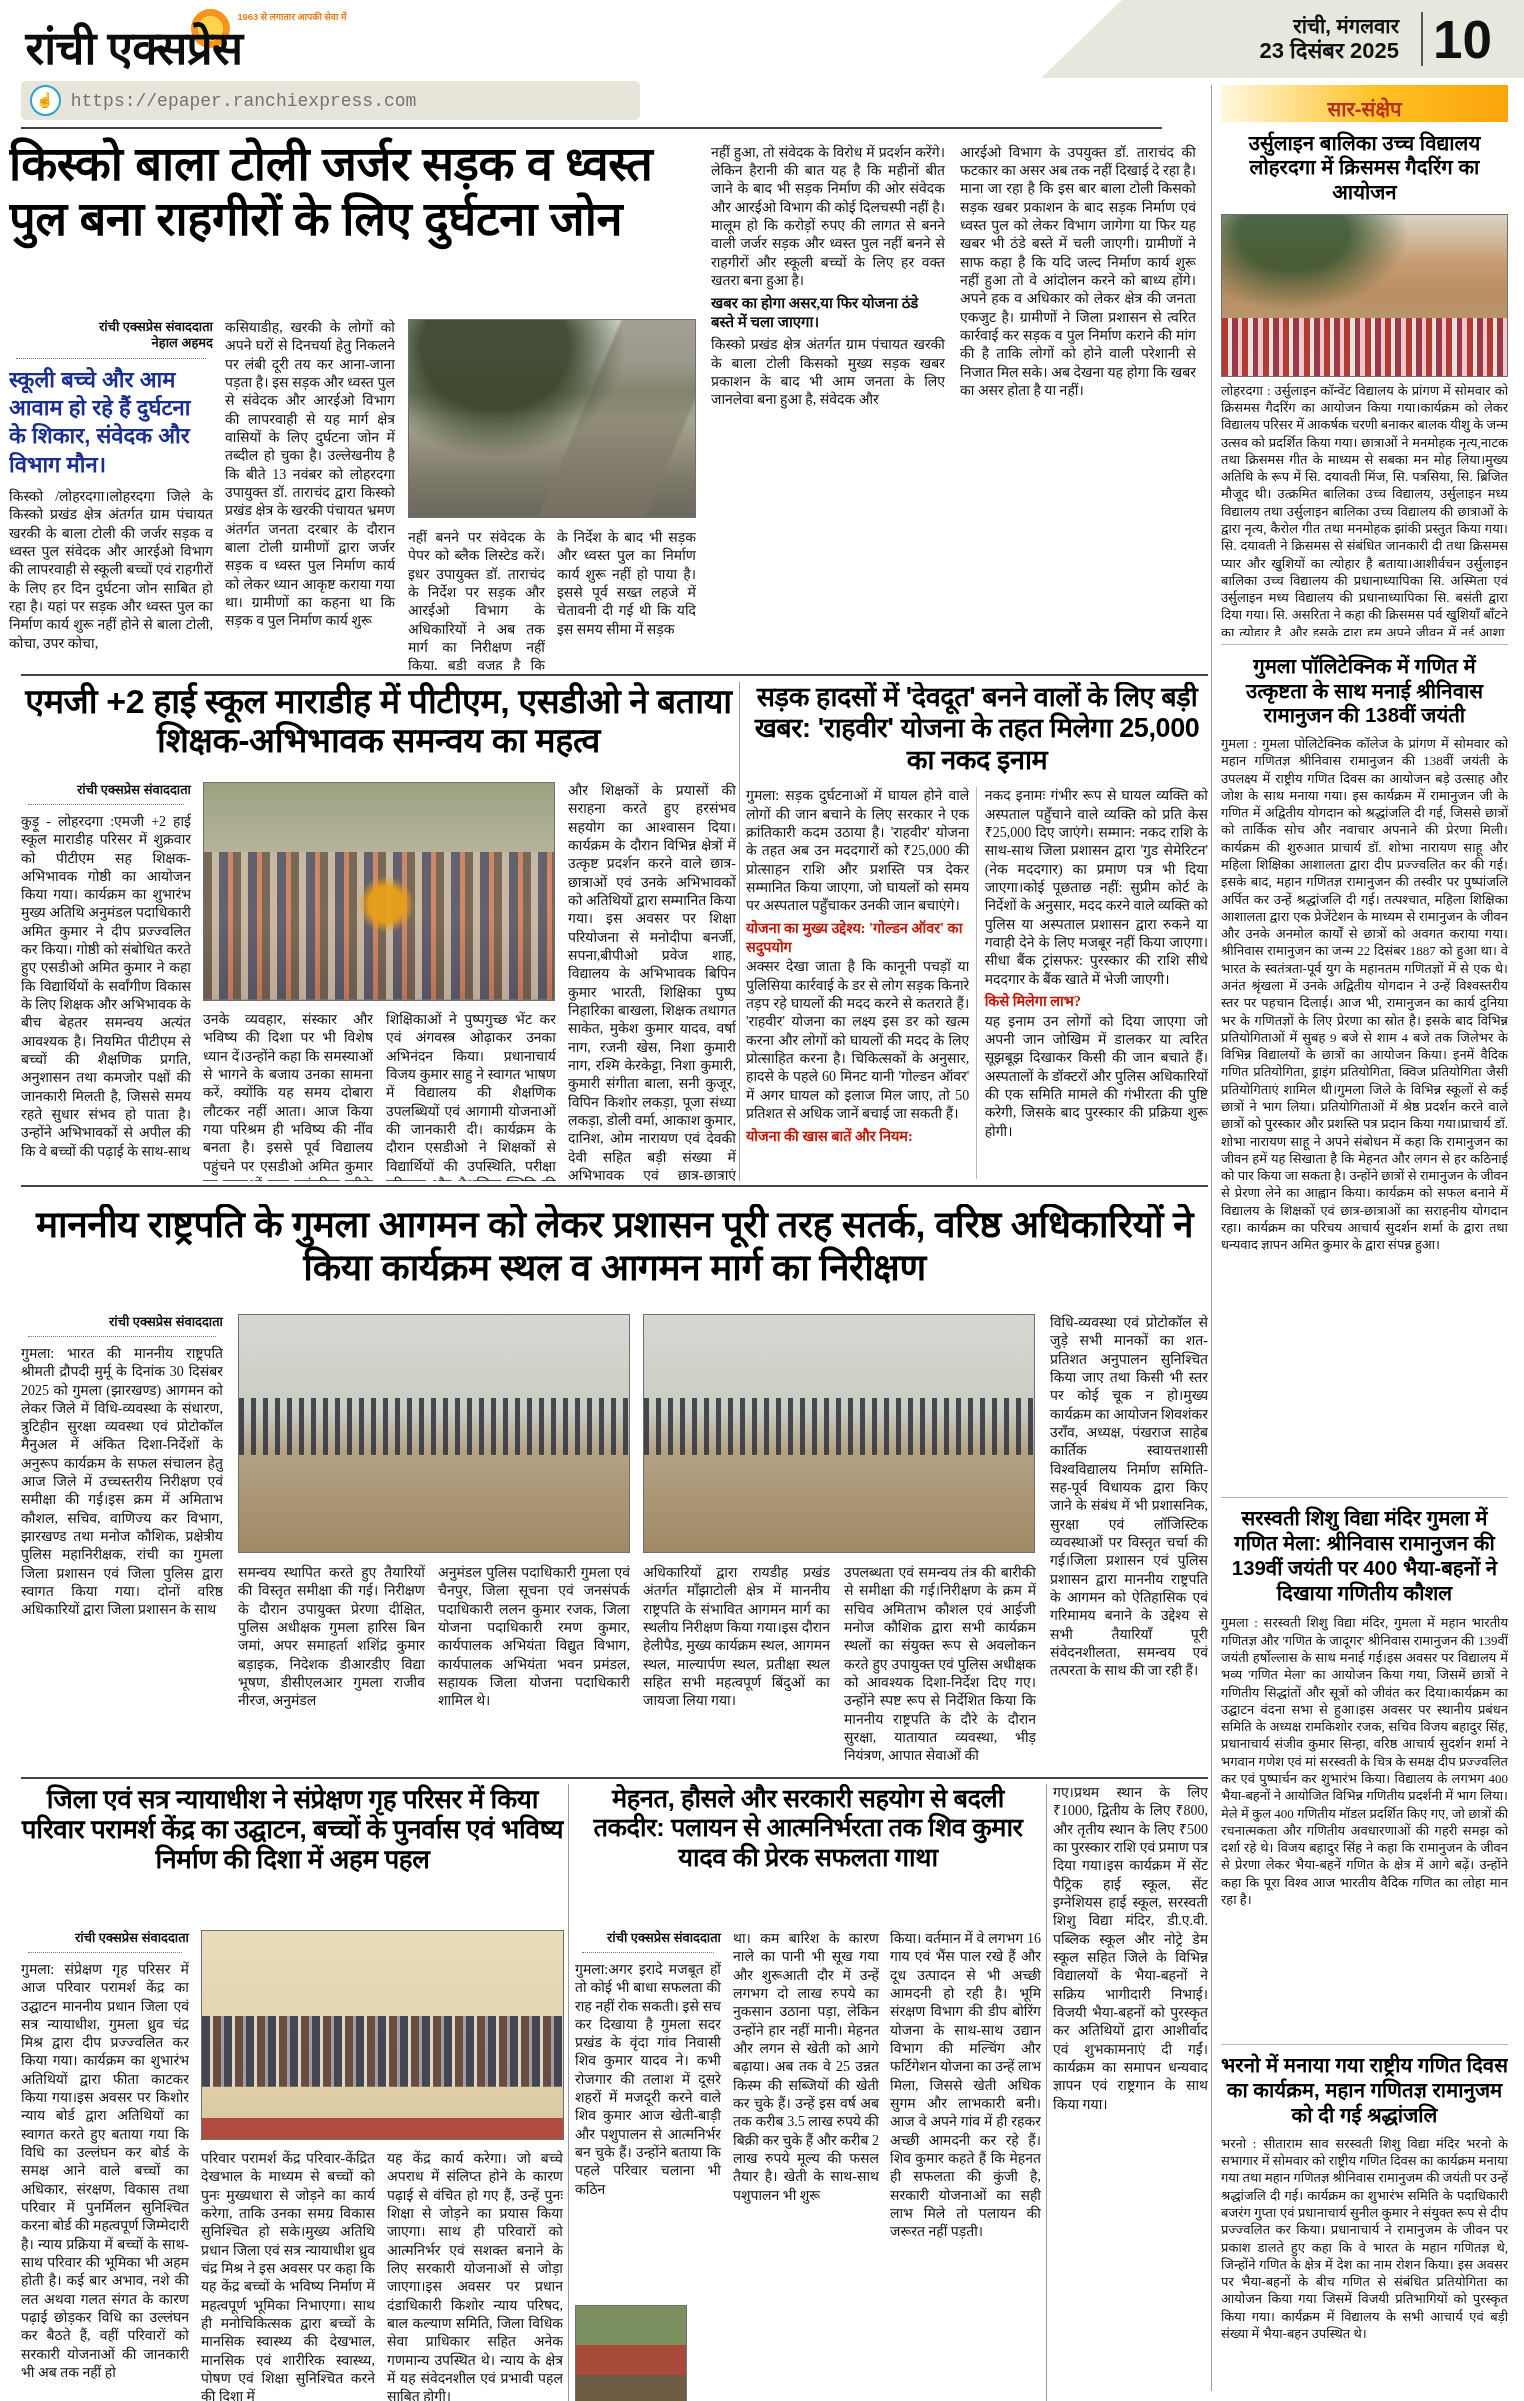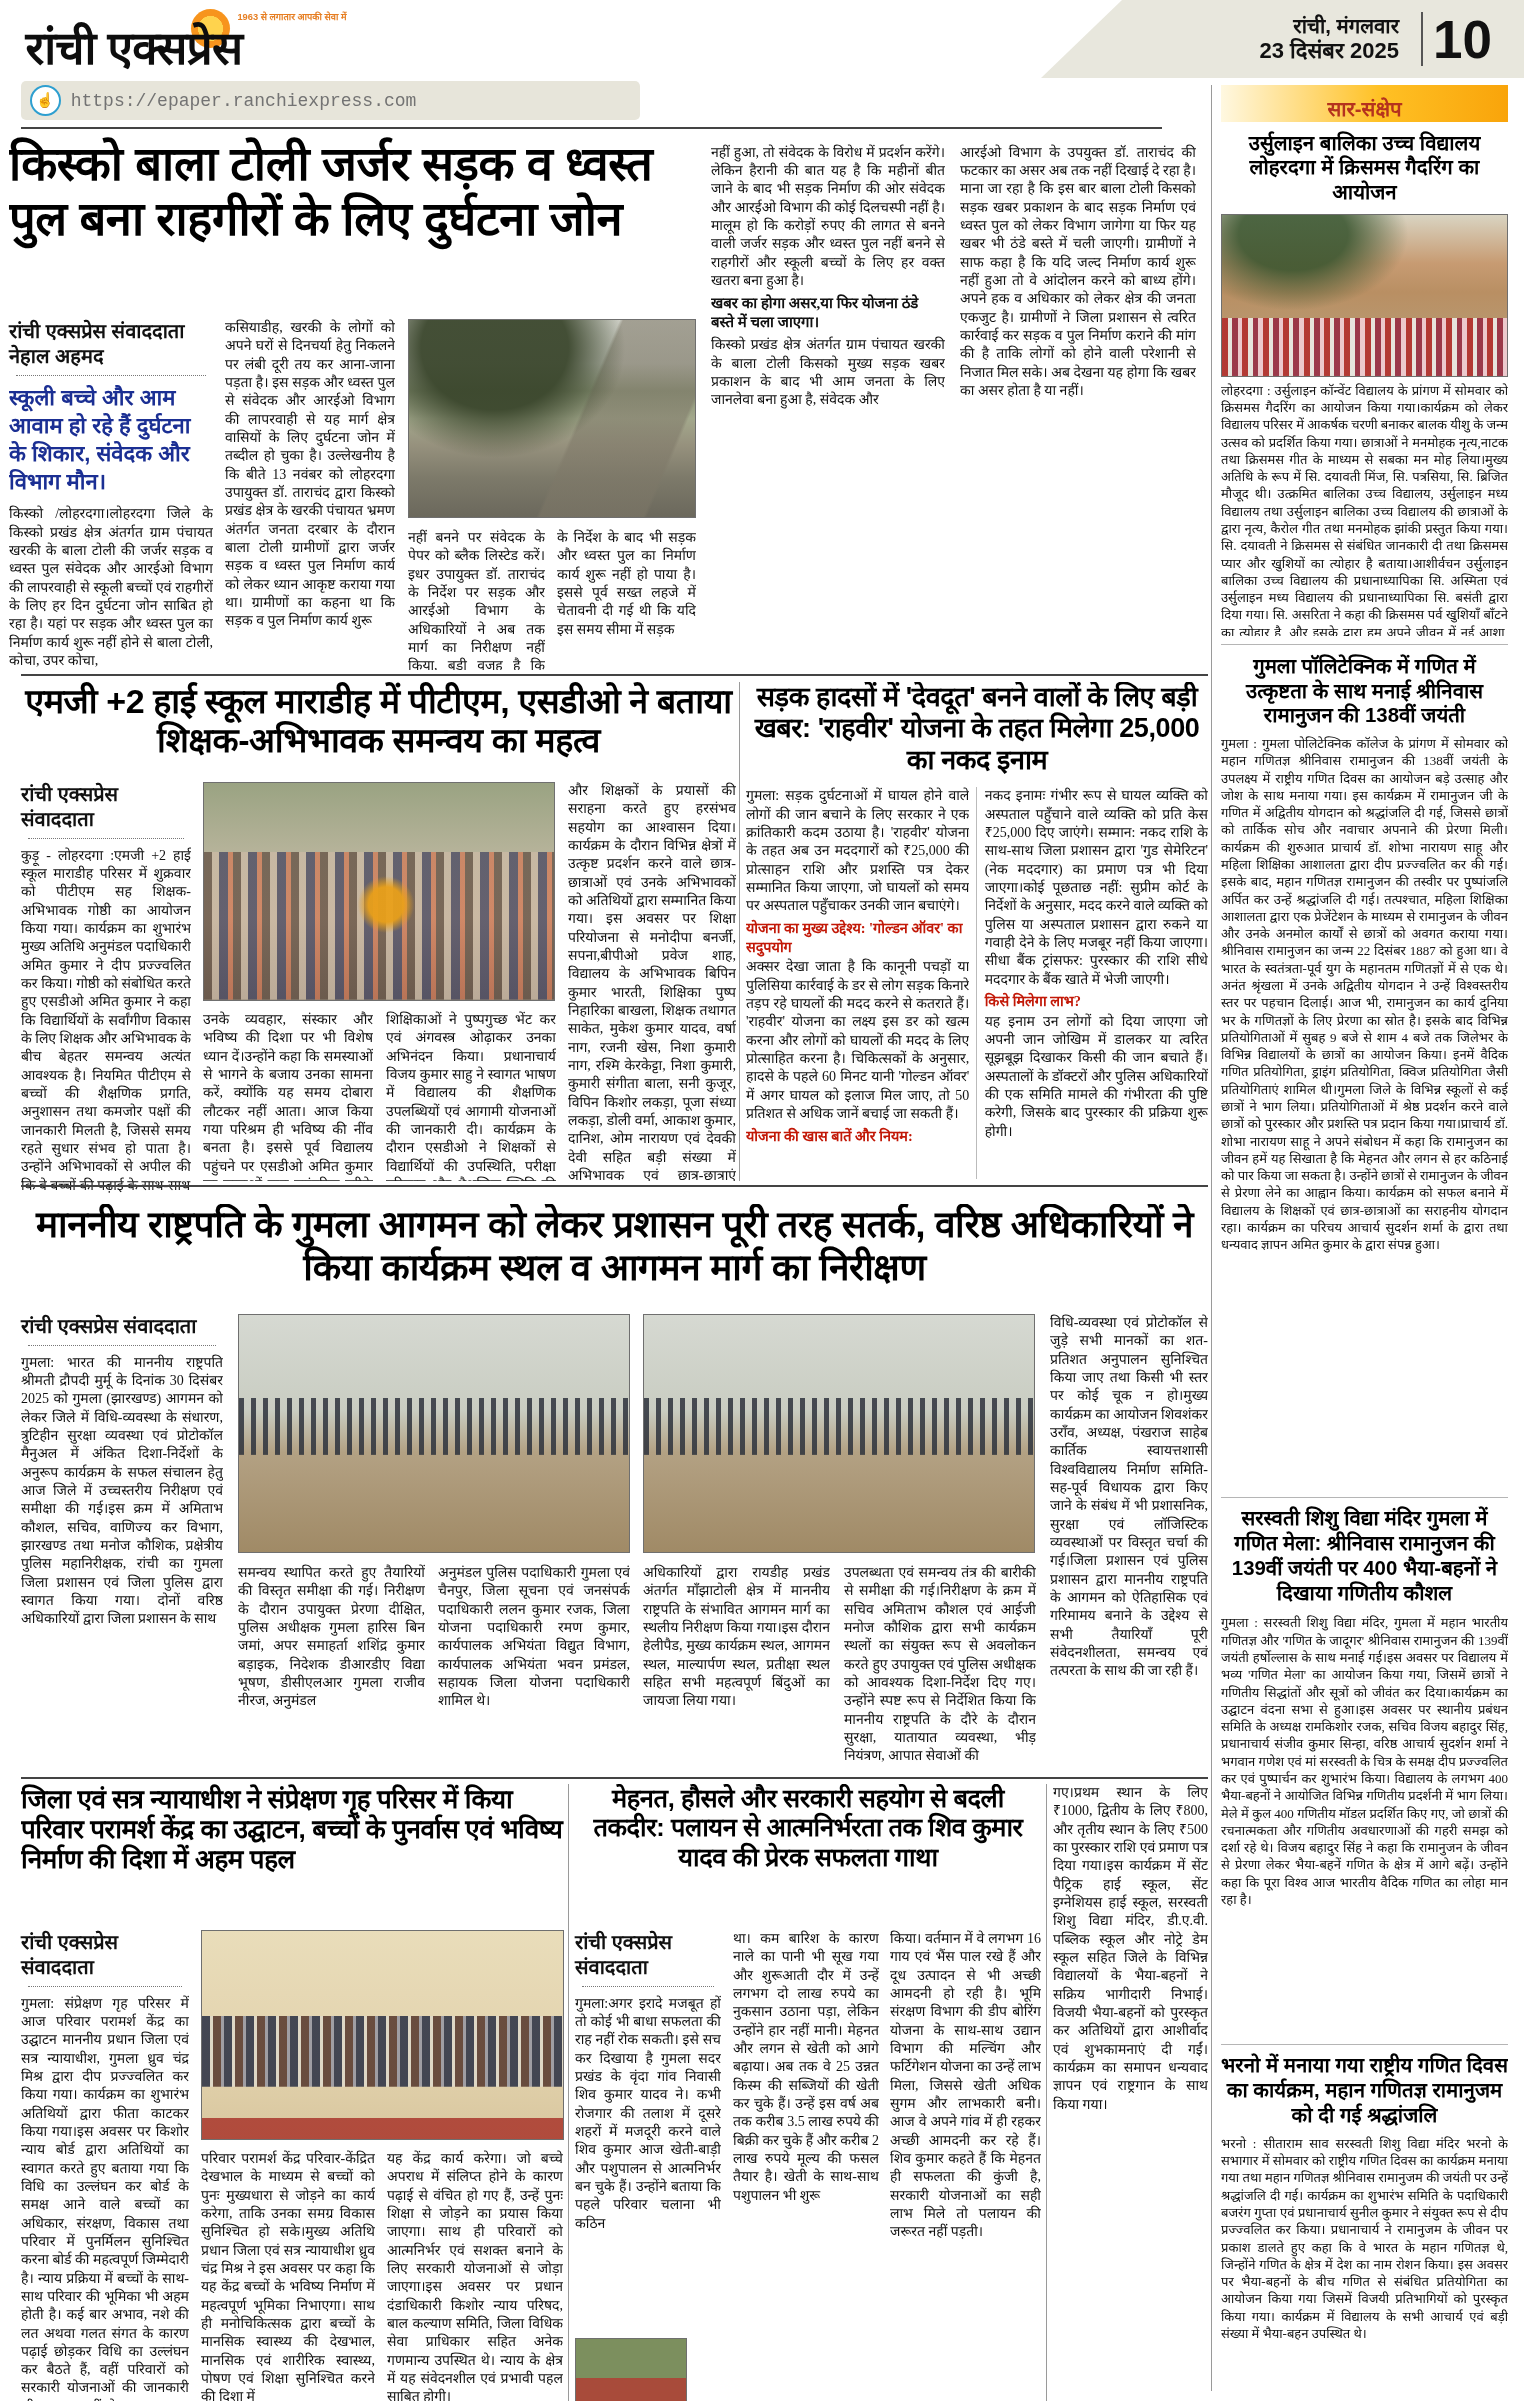--- a/index.html
+++ b/index.html
@@ -3,21 +3,21 @@
 <meta charset="utf-8">
 <style>
   html,body{margin:0;padding:0;background:#fff;}
   body{width:1525px;height:2401px;position:relative;font-family:"Liberation Serif",serif;color:#111;overflow:hidden;}
   .abs{position:absolute;box-sizing:border-box;}
   .sans{font-family:"Liberation Sans",sans-serif;}
   .mono{font-family:"Liberation Mono",monospace;}
   .hl{font-family:"Liberation Sans",sans-serif;font-weight:700;color:#000;line-height:1.16;letter-spacing:-0.4px;}
   .body-txt{font-size:14px;line-height:1.31;text-align:justify;overflow:hidden;}
   .sb-txt{font-size:13px;line-height:1.33;text-align:justify;overflow:hidden;}
-  .byline{font-family:"Liberation Sans",sans-serif;font-weight:700;font-size:20px;text-align:left;line-height:1.25;}
+  .byline{font-family:"Liberation Sans",sans-serif;font-weight:700;font-size:13px;text-align:right;line-height:1.25;}
   .byrule{border-bottom:1.7px dotted #777;margin:6px 6.8px 7.6px 6.8px;}
   .deck{font-family:"Liberation Sans",sans-serif;font-weight:700;font-size:22px;line-height:1.28;color:#1b2f93;}
   .redsub{color:#c21807;font-weight:700;font-size:14.4px;line-height:1.3;margin:3.4px 0 1.7px 0;}
   .boldsub{font-weight:700;font-size:15px;line-height:1.3;margin:3.4px 0;}
   .hline{background:#444;height:1.7px;}
   .vline{background:#9a9a9a;width:0.8px;}
   .photo{border:0.8px solid #6f6f6f;}
   .ph-road{background:
     radial-gradient(ellipse at 30% 14%, rgba(56,68,42,.92) 0 26%, rgba(56,68,42,0) 46%),
     linear-gradient(113deg, rgba(0,0,0,0) 57%, rgba(126,120,104,.55) 58%, rgba(126,120,104,.55) 86%, rgba(0,0,0,0) 87%),
@@ -132,21 +132,21 @@
   <div class="abs body-txt" style="left:217px;top:360px;width:187px;height:220px;">समन्वय स्थापित करते हुए तैयारियों की विस्तृत समीक्षा की गई। निरीक्षण के दौरान उपायुक्त प्रेरणा दीक्षित, पुलिस अधीक्षक गुमला हारिस बिन जमां, अपर समाहर्ता शशिंद्र कुमार बड़ाइक, निदेशक डीआरडीए विद्या भूषण, डीसीएलआर गुमला राजीव नीरज, अनुमंडल</div>
   <div class="abs body-txt" style="left:417px;top:360px;width:192px;height:220px;">अनुमंडल पुलिस पदाधिकारी गुमला एवं चैनपुर, जिला सूचना एवं जनसंपर्क पदाधिकारी ललन कुमार रजक, जिला योजना पदाधिकारी रमण कुमार, कार्यपालक अभियंता विद्युत विभाग, कार्यपालक अभियंता भवन प्रमंडल, सहायक जिला योजना पदाधिकारी शामिल थे।</div>
   <div class="abs body-txt" style="left:622px;top:360px;width:187px;height:220px;">अधिकारियों द्वारा रायडीह प्रखंड अंतर्गत माँझाटोली क्षेत्र में माननीय राष्ट्रपति के संभावित आगमन मार्ग का स्थलीय निरीक्षण किया गया।इस दौरान हेलीपैड, मुख्य कार्यक्रम स्थल, आगमन स्थल, माल्यार्पण स्थल, प्रतीक्षा स्थल सहित सभी महत्वपूर्ण बिंदुओं का जायजा लिया गया।</div>
   <div class="abs body-txt" style="left:823px;top:360px;width:192px;height:220px;">उपलब्धता एवं समन्वय तंत्र की बारीकी से समीक्षा की गई।निरीक्षण के क्रम में सचिव अमिताभ कौशल एवं आईजी मनोज कौशिक द्वारा सभी कार्यक्रम स्थलों का संयुक्त रूप से अवलोकन करते हुए उपायुक्त एवं पुलिस अधीक्षक को आवश्यक दिशा-निर्देश दिए गए।उन्होंने स्पष्ट रूप से निर्देशित किया कि माननीय राष्ट्रपति के दौरे के दौरान सुरक्षा, यातायात व्यवस्था, भीड़ नियंत्रण, आपात सेवाओं की</div>
   <div class="abs body-txt" style="left:1029px;top:110px;width:158px;height:470px;">विधि-व्यवस्था एवं प्रोटोकॉल से जुड़े सभी मानकों का शत-प्रतिशत अनुपालन सुनिश्चित किया जाए तथा किसी भी स्तर पर कोई चूक न हो।मुख्य कार्यक्रम का आयोजन शिवशंकर उराँव, अध्यक्ष, पंखराज साहेब कार्तिक स्वायत्तशासी विश्वविद्यालय निर्माण समिति-सह-पूर्व विधायक द्वारा किए जाने के संबंध में भी प्रशासनिक, सुरक्षा एवं लॉजिस्टिक व्यवस्थाओं पर विस्तृत चर्चा की गई।जिला प्रशासन एवं पुलिस प्रशासन द्वारा माननीय राष्ट्रपति के आगमन को ऐतिहासिक एवं गरिमामय बनाने के उद्देश्य से सभी तैयारियाँ पूरी संवेदनशीलता, समन्वय एवं तत्परता के साथ की जा रही हैं।</div>
 </div>
 
 <div class="abs hline" style="left:21px;top:1777px;width:1187px;"></div>
 
 <div class="abs" style="left:21px;top:1784px;width:543px;height:617px;">
-  <div class="hl" style="font-size:26px;text-align:left;height:134px;overflow:hidden;">जिला एवं सत्र न्यायाधीश ने संप्रेक्षण गृह परिसर में किया परिवार परामर्श केंद्र का उद्घाटन, बच्चों के पुनर्वास एवं भविष्य निर्माण की दिशा में अहम पहल</div>
+  <div class="hl" style="font-size:26px;text-align:center;height:134px;overflow:hidden;">जिला एवं सत्र न्यायाधीश ने संप्रेक्षण गृह परिसर में किया परिवार परामर्श केंद्र का उद्घाटन, बच्चों के पुनर्वास एवं भविष्य निर्माण की दिशा में अहम पहल</div>
   <div class="abs" style="left:0;top:146px;width:168px;height:471px;">
     <div class="byline">रांची एक्सप्रेस संवाददाता</div>
     <div class="byrule"></div>
     <div class="body-txt" style="height:424px;">गुमला: संप्रेक्षण गृह परिसर में आज परिवार परामर्श केंद्र का उद्घाटन माननीय प्रधान जिला एवं सत्र न्यायाधीश, गुमला ध्रुव चंद्र मिश्र द्वारा दीप प्रज्ज्वलित कर किया गया। कार्यक्रम का शुभारंभ अतिथियों द्वारा फीता काटकर किया गया।इस अवसर पर किशोर न्याय बोर्ड द्वारा अतिथियों का स्वागत करते हुए बताया गया कि विधि का उल्लंघन कर बोर्ड के समक्ष आने वाले बच्चों का अधिकार, संरक्षण, विकास तथा परिवार में पुनर्मिलन सुनिश्चित करना बोर्ड की महत्वपूर्ण जिम्मेदारी है। न्याय प्रक्रिया में बच्चों के साथ-साथ परिवार की भूमिका भी अहम होती है। कई बार अभाव, नशे की लत अथवा गलत संगत के कारण पढ़ाई छोड़कर विधि का उल्लंघन कर बैठते हैं, वहीं परिवारों को सरकारी योजनाओं की जानकारी भी अब तक नहीं हो</div>
   </div>
   <div class="abs photo ph-group" style="left:180px;top:146px;width:363px;height:210px;"></div>
   <div class="abs body-txt" style="left:180px;top:366px;width:174px;height:251px;">परिवार परामर्श केंद्र परिवार-केंद्रित देखभाल के माध्यम से बच्चों को पुनः मुख्यधारा से जोड़ने का कार्य करेगा, ताकि उनका समग्र विकास सुनिश्चित हो सके।मुख्य अतिथि प्रधान जिला एवं सत्र न्यायाधीश ध्रुव चंद्र मिश्र ने इस अवसर पर कहा कि यह केंद्र बच्चों के भविष्य निर्माण में महत्वपूर्ण भूमिका निभाएगा। साथ ही मनोचिकित्सक द्वारा बच्चों के मानसिक स्वास्थ्य की देखभाल, मानसिक एवं शारीरिक स्वास्थ्य, पोषण एवं शिक्षा सुनिश्चित करने की दिशा में</div>
   <div class="abs body-txt" style="left:366px;top:366px;width:176px;height:251px;">यह केंद्र कार्य करेगा। जो बच्चे अपराध में संलिप्त होने के कारण पढ़ाई से वंचित हो गए हैं, उन्हें पुनः शिक्षा से जोड़ने का प्रयास किया जाएगा। साथ ही परिवारों को आत्मनिर्भर एवं सशक्त बनाने के लिए सरकारी योजनाओं से जोड़ा जाएगा।इस अवसर पर प्रधान दंडाधिकारी किशोर न्याय परिषद, बाल कल्याण समिति, जिला विधिक सेवा प्राधिकार सहित अनेक गणमान्य उपस्थित थे। न्याय के क्षेत्र में यह संवेदनशील एवं प्रभावी पहल साबित होगी।</div>
 </div>
 

